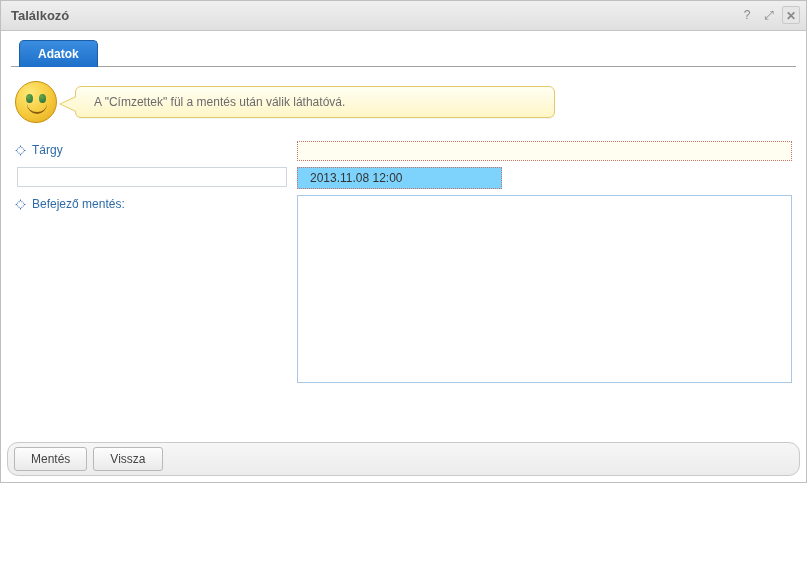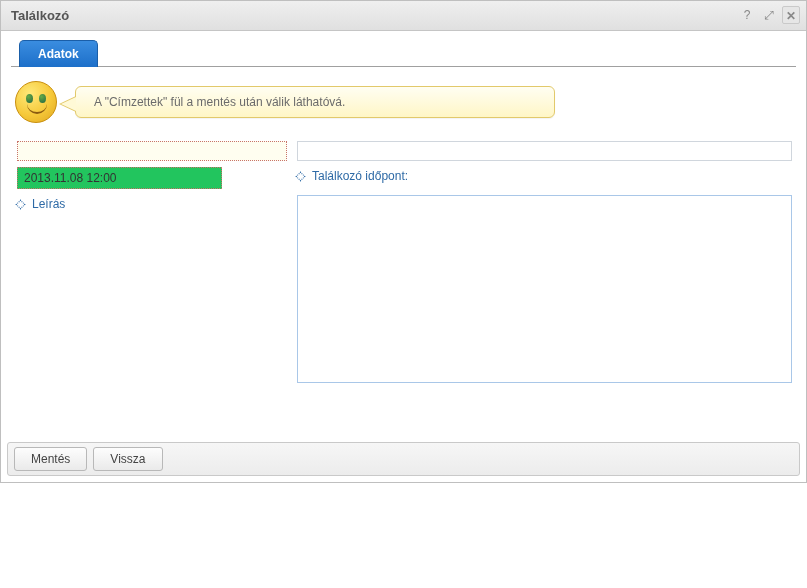--- a/index.html
+++ b/index.html
@@ -176,41 +176,41 @@
   width: 100%;
   height: 20px;
   padding: 2px 4px;
   font-size: 12px;
   border: 1px solid #d0d6dd;
   background: #fff;
 }
 .field-date {
   width: 205px;
   height: 22px;
-  padding: 2px 6px;
-  font-size: 12px;
-  background: #22c55e;
+  padding: 2px 12px;
+  font-size: 12px;
+  background: #7dd3fc;
   border: 1px dotted #c8736a;
   color: #333;
 }
 .field-desc {
   width: 100%;
   height: 188px;
   border: 1px solid #a9c7e8;
   background: #fff;
   font-size: 12px;
   padding: 4px;
   resize: none;
 }
 
 .footer {
   position: absolute;
   left: 6px; right: 6px; bottom: 6px;
   border: 1px solid #c9c9c9;
-  border-radius: 3px;
+  border-radius: 11px;
   background: linear-gradient(#f6f6f6, #ececec);
   padding: 4px 6px;
   display: flex;
   gap: 6px;
 }
 .btn {
   background: linear-gradient(#fdfdfd, #eaeaea);
   border: 1px solid #b8b8b8;
   border-radius: 3px;
   padding: 4px 16px;
@@ -243,41 +243,41 @@
       <div class="smiley">
           <div class="mouth"></div>
         </div>
       <div class="bubble">
         <span>A "Címzettek" fül a mentés után válik láthatóvá.</span>
       </div>
     </div>
 
     <div class="form">
 
-      <div>
-        <input type="text" class="field-subject" value="" style="">
-      </div>
-
-      <div>
-        <input type="text" class="field-plain" value="" style="">
-      </div>
-
-      <div>
-        <input type="text" class="field-date" value="2013.11.08 12:00" style="">
-      </div>
-
       <div class="flabel">
         <span class="diamond"></span>
-        <span>Találkozó időpont:</span>
+        <span>Tárgy</span>
+      </div>
+      <div>
+        <input type="text" class="field-subject" value="" style="">
+      </div>
+
+      <div>
+        <input type="text" class="field-plain" value="" style="">
+      </div>
+
+      <div>
+        <input type="text" class="field-date" value="2013.11.08 12:00" style="">
       </div>
 
       <div class="flabel">
         <span class="diamond"></span>
-        <span>Leírás</span>
-      </div>
+        <span>Befejező mentés:</span>
+      </div>
+
       <div>
         <textarea class="field-desc" value="" style=""></textarea>
       </div>
 
     </div>
 
   </div>
 
   <div class="footer">
     <button class="btn">Mentés</button>

